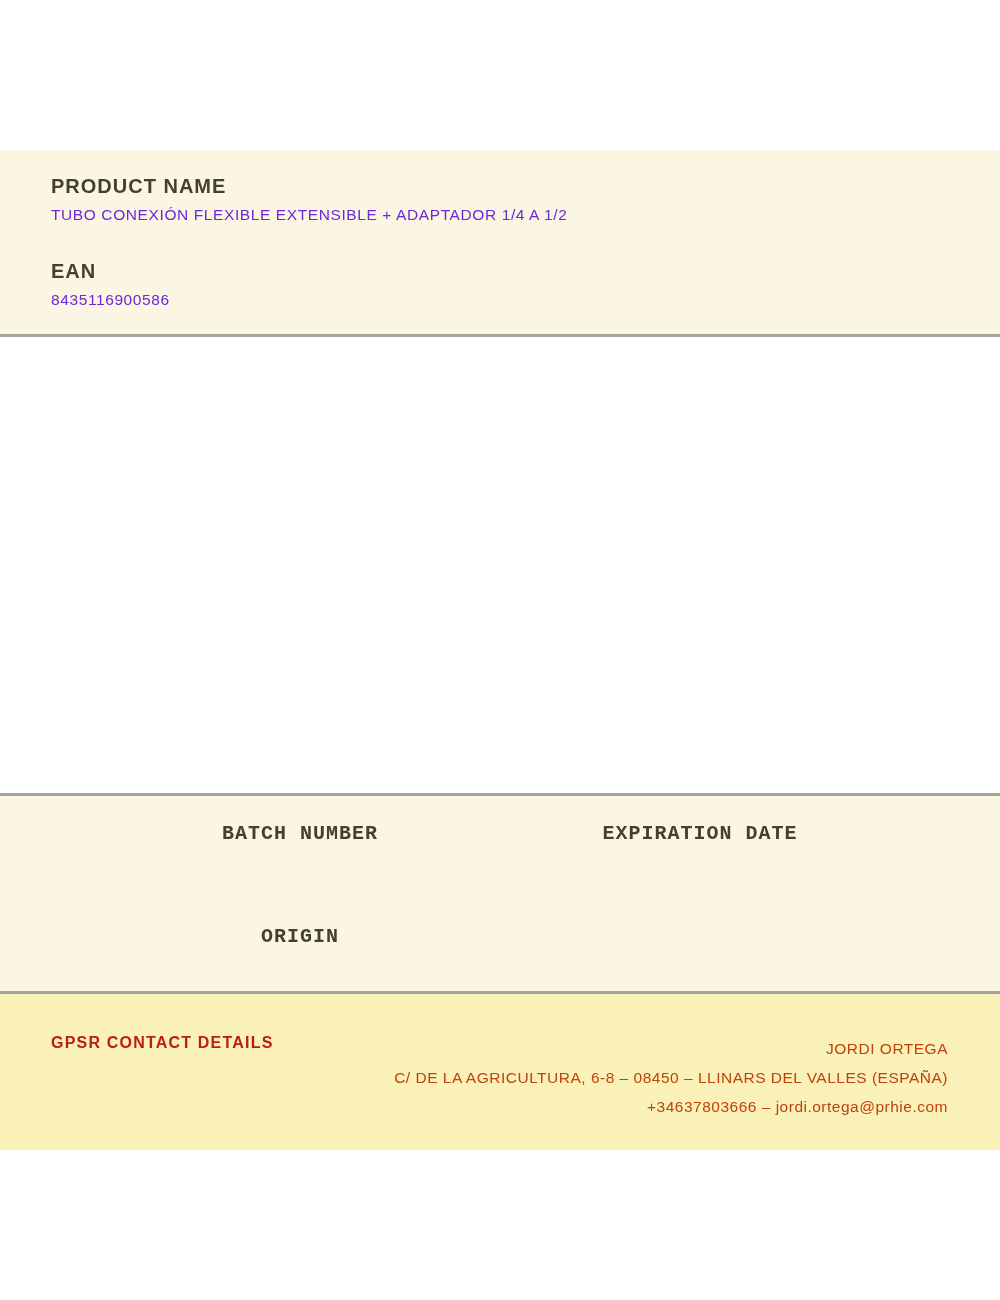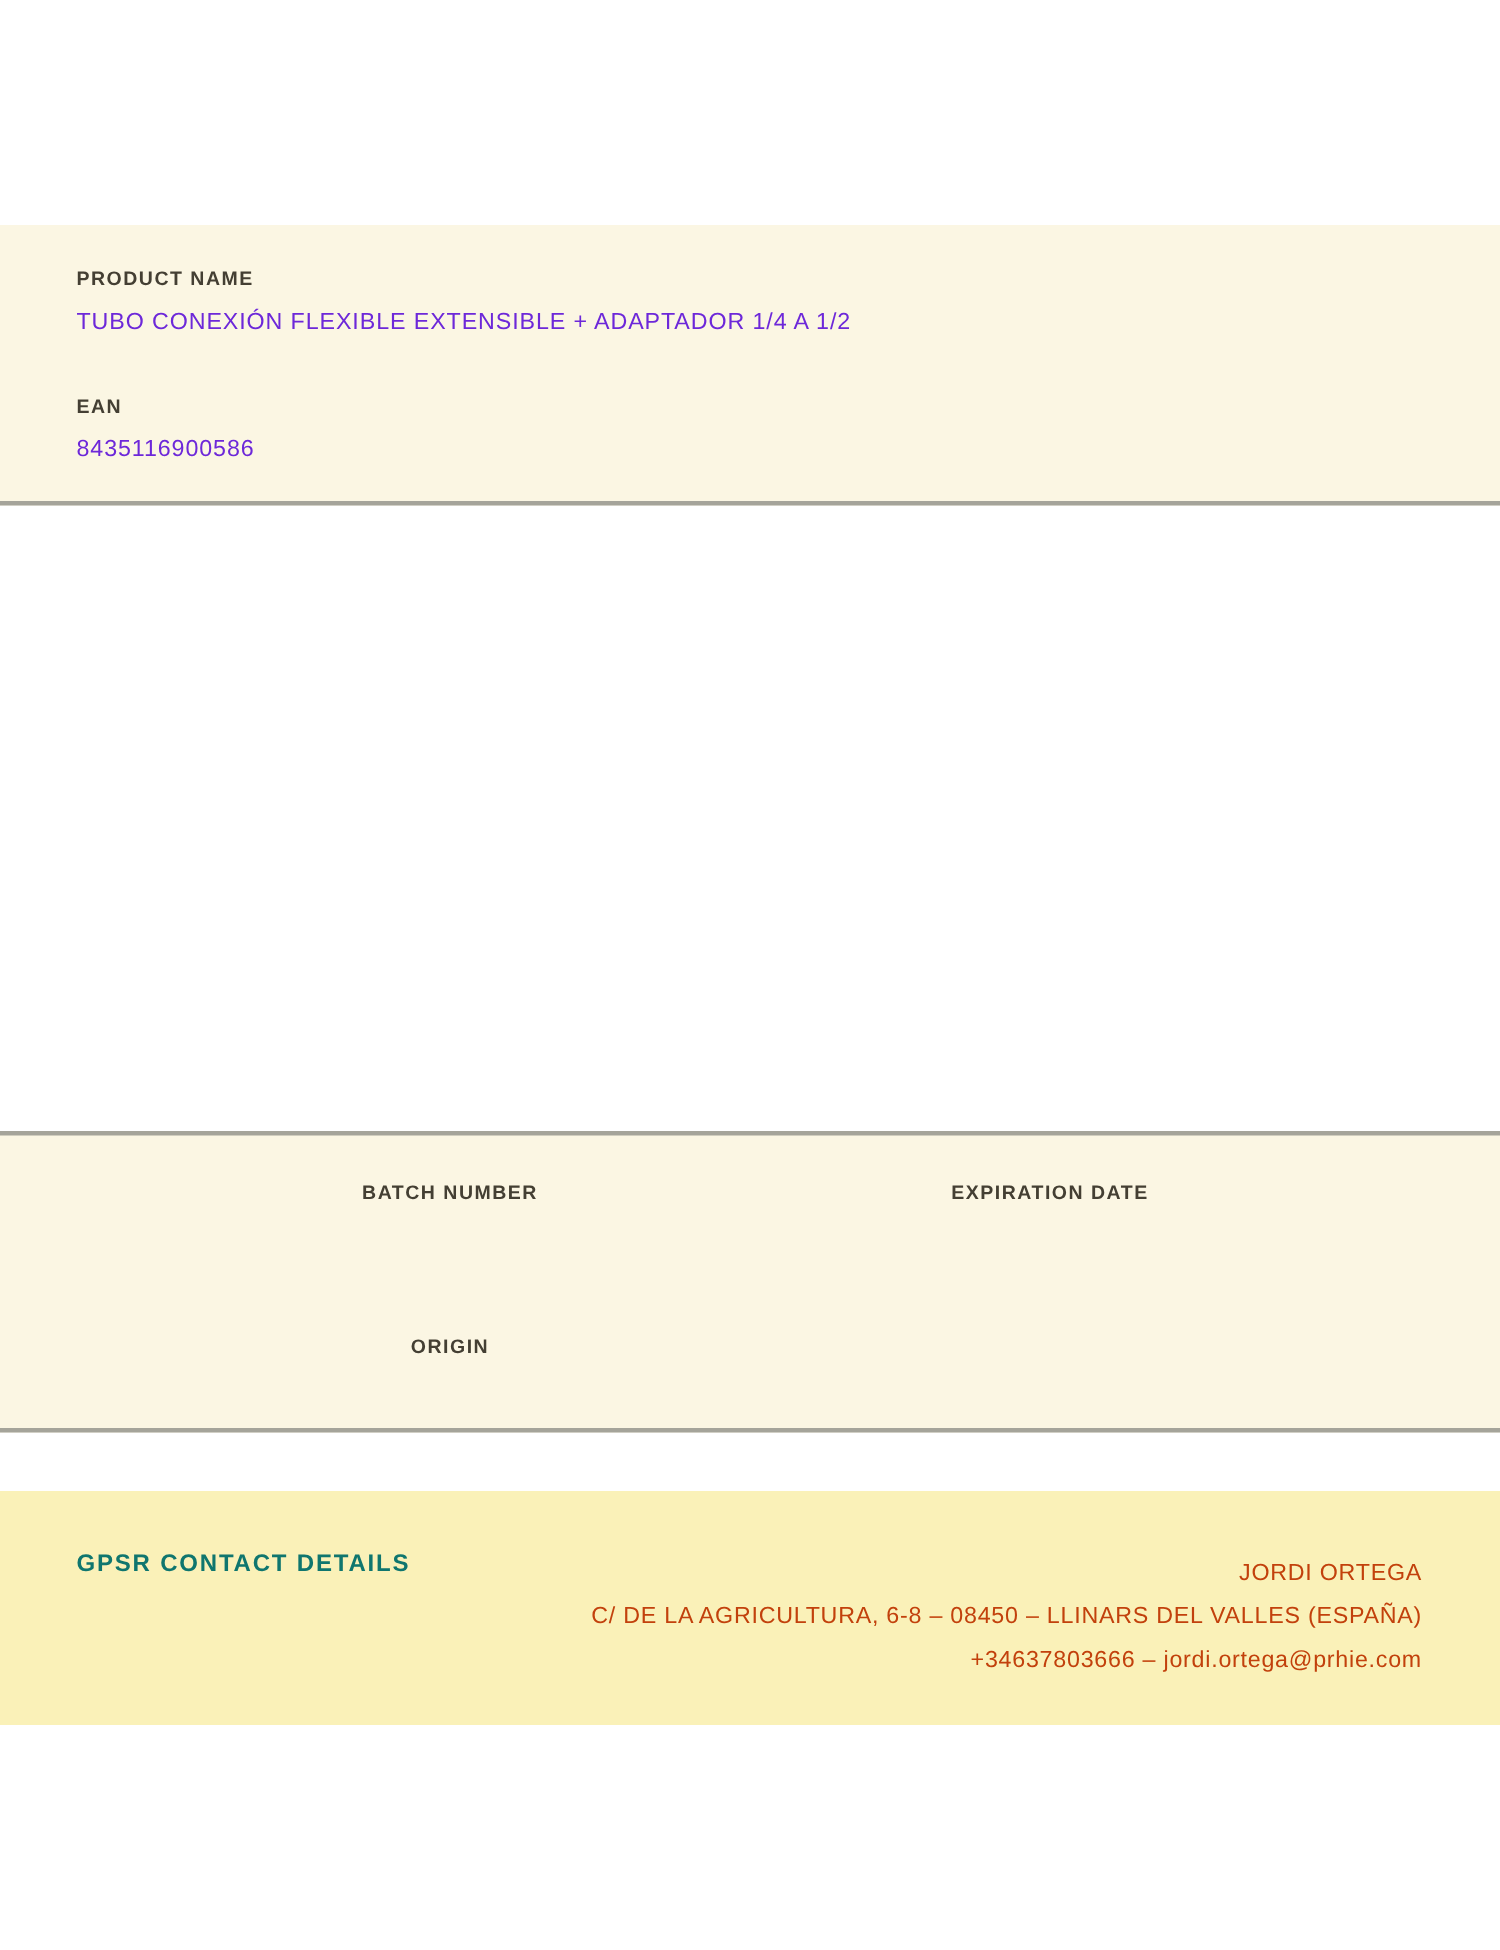--- a/index.html
+++ b/index.html
@@ -25,49 +25,50 @@
     top: 150px;
     left: 0;
     width: 100%;
     height: 187px;
     box-sizing: border-box;
     background: #fbf6e3;
     border-bottom: 3px solid #a5a49a;
     padding: 27px 50px 0 51px;
   }
   .field-label {
-    font-size: 13px;
+    font-size: 20px;
     font-weight: bold;
     letter-spacing: 1px;
     color: #443f33;
     line-height: 18px;
   }
   .field-value {
     font-size: 15.5px;
     letter-spacing: 0.6px;
     color: #6d28d9;
     line-height: 19px;
     margin-top: 10px;
   }
   .field + .field {
     margin-top: 38px;
   }
 
   
   .section-batch {
     position: absolute;
-    top: 754px;
+    top: 793px;
     left: 0;
     width: 100%;
     height: 201px;
     box-sizing: border-box;
     background: #fbf6e3;
     border-top: 3px solid #a5a49a;
     border-bottom: 3px solid #a5a49a;
     padding: 29px 100px 0 100px;
+    font-family: Liberation Mono, monospace;
   }
   .batch-grid {
     display: grid;
     grid-template-columns: 1fr 1fr;
     row-gap: 74px;
   }
   .batch-cell {
     text-align: center;
   }
   .batch-cell .field-value {
@@ -85,21 +86,21 @@
     background: #faf1b8;
     padding: 40px 52px 0 51px;
     display: flex;
     justify-content: space-between;
     align-items: flex-start;
   }
   .gpsr-label {
     font-size: 16px;
     font-weight: bold;
     letter-spacing: 1.2px;
-    color: #0f766e;
+    color: #b91c1c;
     line-height: 18px;
   }
   .gpsr-contact {
     text-align: right;
   }
   .gpsr-line {
     font-size: 15.5px;
     letter-spacing: 0.5px;
     color: #c2410c;
     line-height: 29px;

